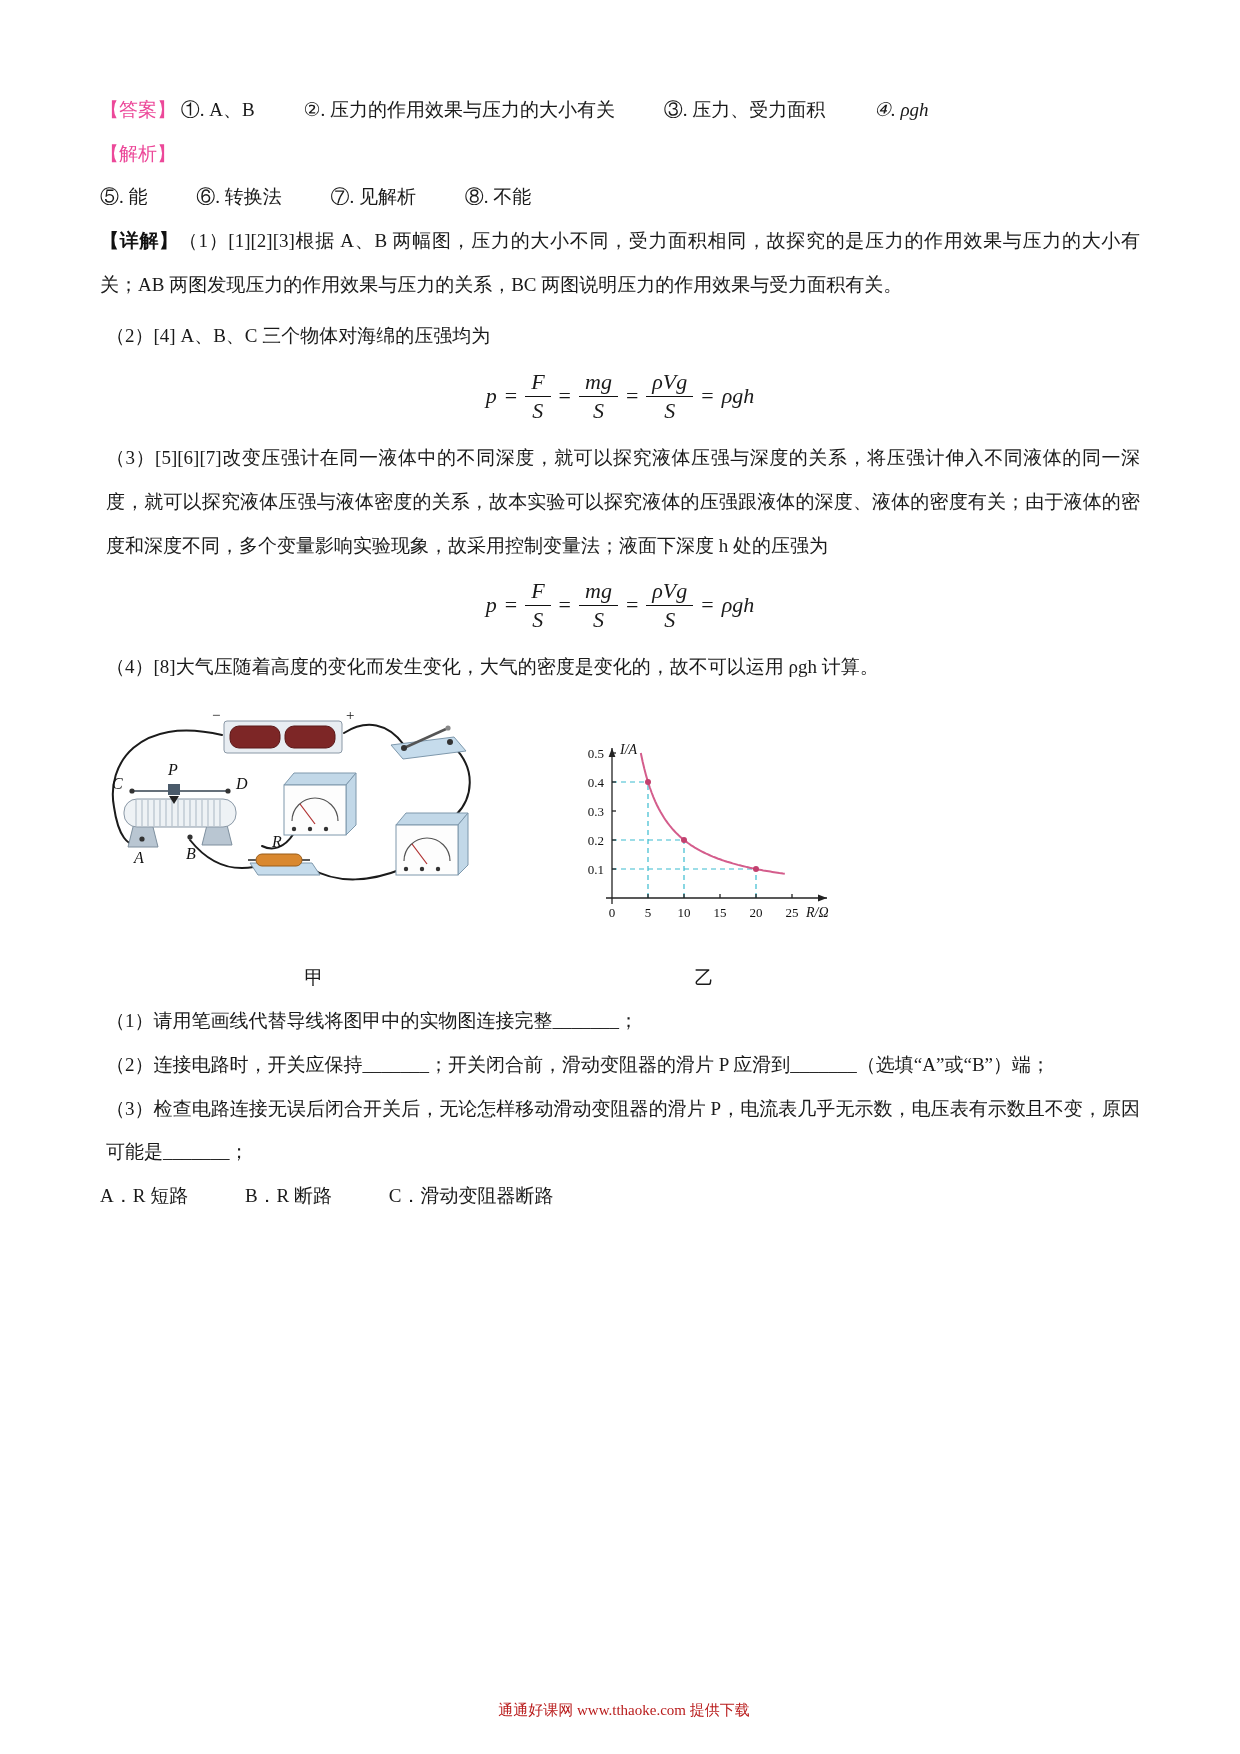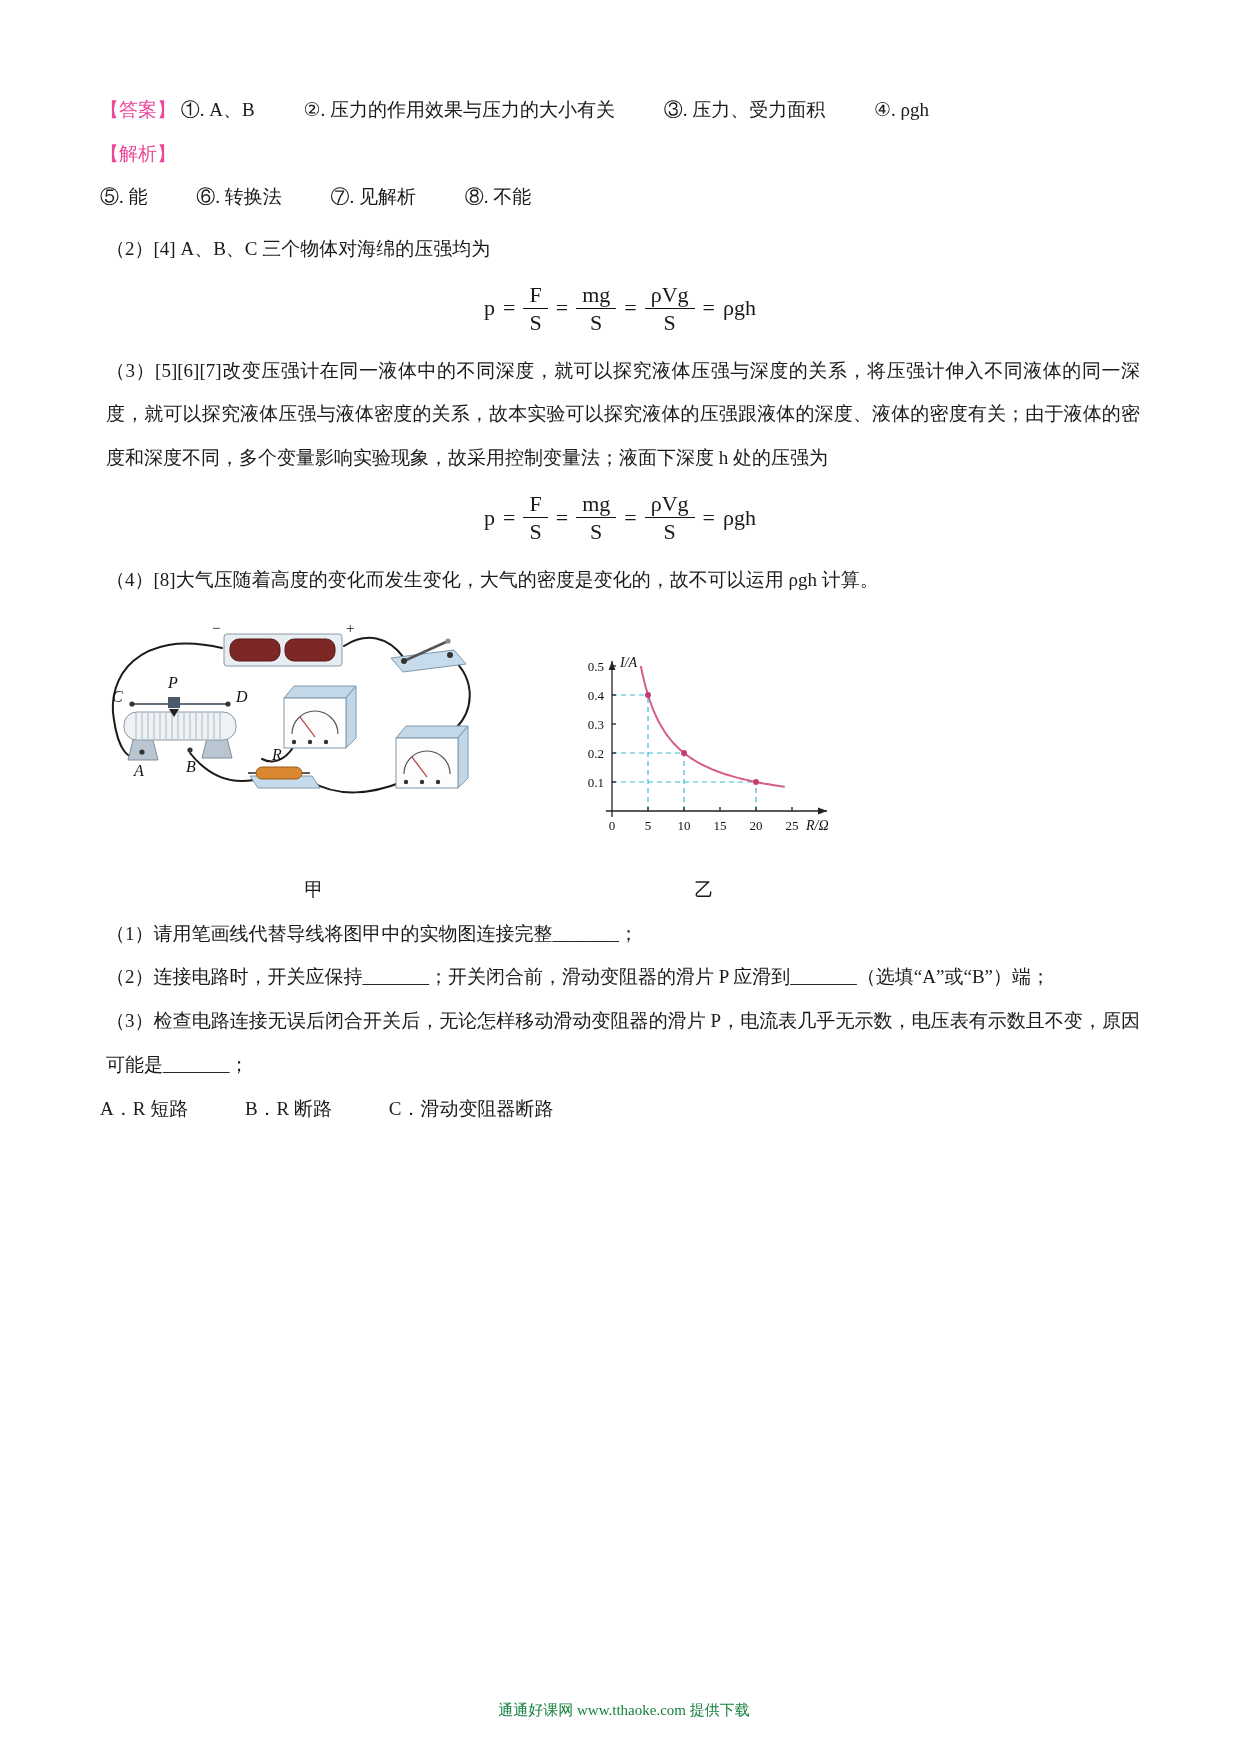--- a/index.html
+++ b/index.html
@@ -27,31 +27,31 @@
   .ans-item:last-child { margin-right:0; }
   .para { margin:0; }
   .mt { margin-top:8px; }
   .indent { padding-left:6px; }
   .formula {
     display:flex; justify-content:center; align-items:center; gap:8px;
     font-size:22px; margin:10px 0 12px;
     font-family:"Liberation Serif", serif;
     line-height:1.3;
   }
-  .it { }
+  .it { font-style:italic; }
   .frac { display:inline-flex; flex-direction:column; align-items:center; line-height:1.25; }
   .frac .num { border-bottom:1.5px solid #111; padding:0 6px; }
   .frac .den { padding:0 6px; }
   .figure { display:flex; align-items:flex-end; gap:40px; margin:18px 0 8px 4px; }
   .figpart { text-align:center; }
   .caption { font-size:19px; line-height:1.4; margin-top:4px; }
   .opts .opt { margin-right:52px; }
   .footer {
     position:absolute; left:8px; right:0; bottom:34px;
-    text-align:center; font-size:15px; color:#15803d;
+    text-align:center; font-size:15px; color:#b91c1c;
   }
   
   svg text { font-family:"Liberation Serif", serif; }
   .clabel { font-size:15px; fill:#111; }
   .ilabel { font-style:italic; font-size:16px; fill:#111; }
   .wire { fill:none; stroke:#1b1b1b; stroke-width:2; stroke-linecap:round; }
   .holder { fill:#e8edf2; stroke:#8a98a6; }
   .cell { fill:#7d2626; stroke:#5a1818; }
   .base { fill:#c6dcec; stroke:#7e98ac; }
   .post { fill:#333; }
@@ -94,20 +94,23 @@
     <span class="key">【解析】</span>
   </p>
 
   <p class="line">
     <span class="ans-item">⑤. 能</span>
     <span class="ans-item">⑥. 转换法</span>
     <span class="ans-item">⑦. 见解析</span>
     <span class="ans-item">⑧. 不能</span>
   </p>
 
+  <p class="para">
+    <span class="blab">【详解】</span><span>（1）[1][2][3]根据 A、B 两幅图，压力的大小不同，受力面积相同，故探究的是压力的作用效果与压力的大小有关；AB 两图发现压力的作用效果与压力的关系，BC 两图说明压力的作用效果与受力面积有关。</span>
+  </p>
 
   <p class="para mt indent">
     <span>（2）[4] A、B、C 三个物体对海绵的压强均为</span>
   </p>
 
   <div class="formula">
     <span class="it">p</span>
     <span>=</span>
     <span class="frac">
         <span class="num it">F</span>

